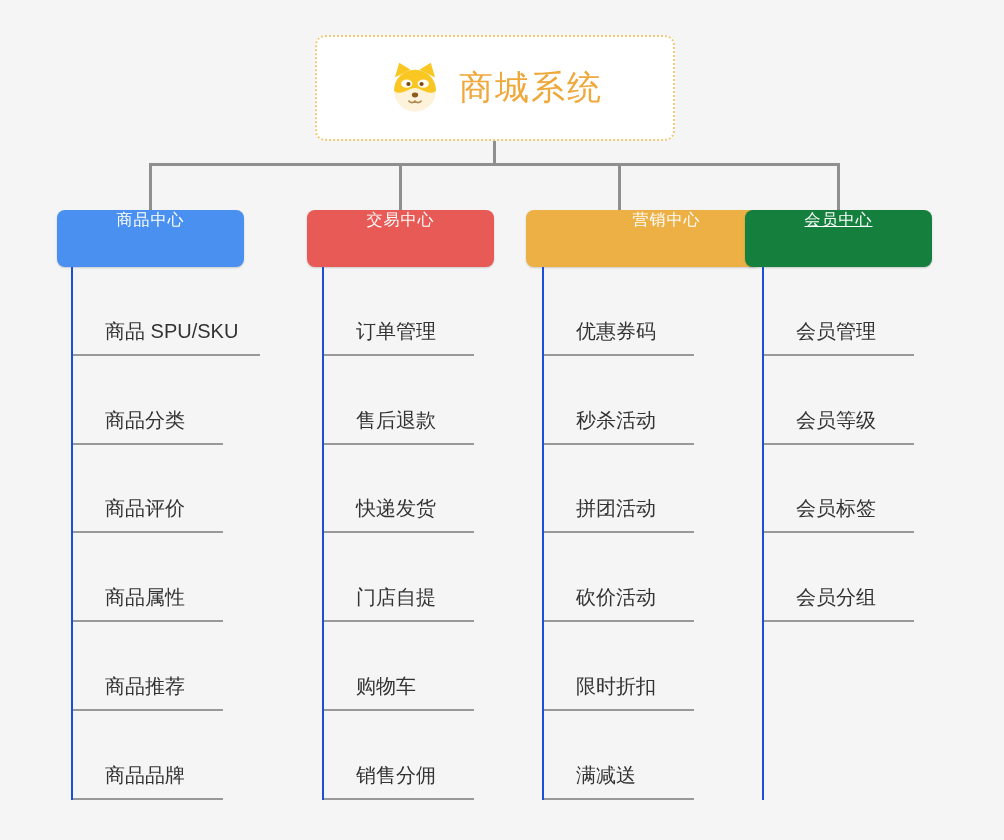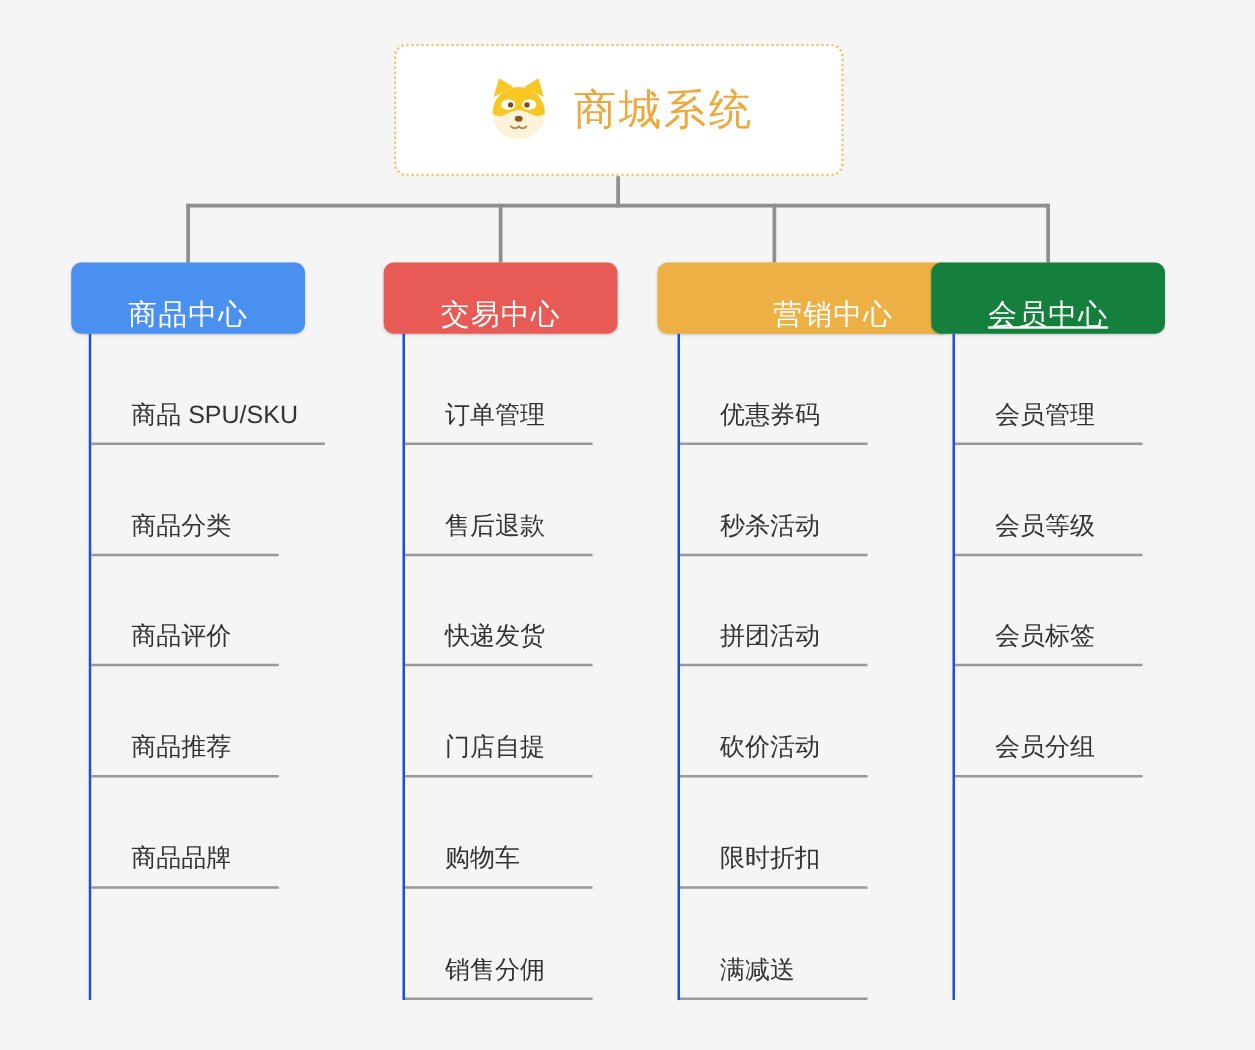--- a/index.html
+++ b/index.html
@@ -47,24 +47,24 @@
   .conn-drop-2 { left: 618px; }
   .conn-drop-3 { left: 837px; }
 
   
   .branch-node {
     position: absolute;
     top: 210px;
     width: 187px; height: 57px;
     border-radius: 8px;
     display: flex;
-    align-items: flex-end;
+    align-items: flex-start;
     justify-content: center;
     color: #ffffff;
-    font-size: 23px;
+    font-size: 16px;
     letter-spacing: 1px;
     box-shadow: 0 1px 2px rgba(0,0,0,0.18);
     white-space: nowrap;
   }
   .branch-0 { left: 57px;  background: #4a90f0; }
   .branch-1 { left: 307px; background: #e85a55; }
   .branch-2 { left: 526px; background: #edb044; padding-left: 47px; }
   .branch-3 { left: 745px; background: #6fc142; }
 
   
@@ -140,20 +140,23 @@
     <div class="leaf">
         <span class="leaf-label">商品 SPU/SKU</span>
       </div>
     <div class="leaf">
         <span class="leaf-label">商品分类</span>
       </div>
     <div class="leaf">
         <span class="leaf-label">商品评价</span>
       </div>
     <div class="leaf">
+        <span class="leaf-label">商品属性</span>
+      </div>
+    <div class="leaf">
         <span class="leaf-label">商品推荐</span>
       </div>
     <div class="leaf">
         <span class="leaf-label">商品品牌</span>
       </div>
   </div>
 
   <div class="leaf-col leaf-col-1">
     <div class="leaf">
         <span class="leaf-label">订单管理</span>

